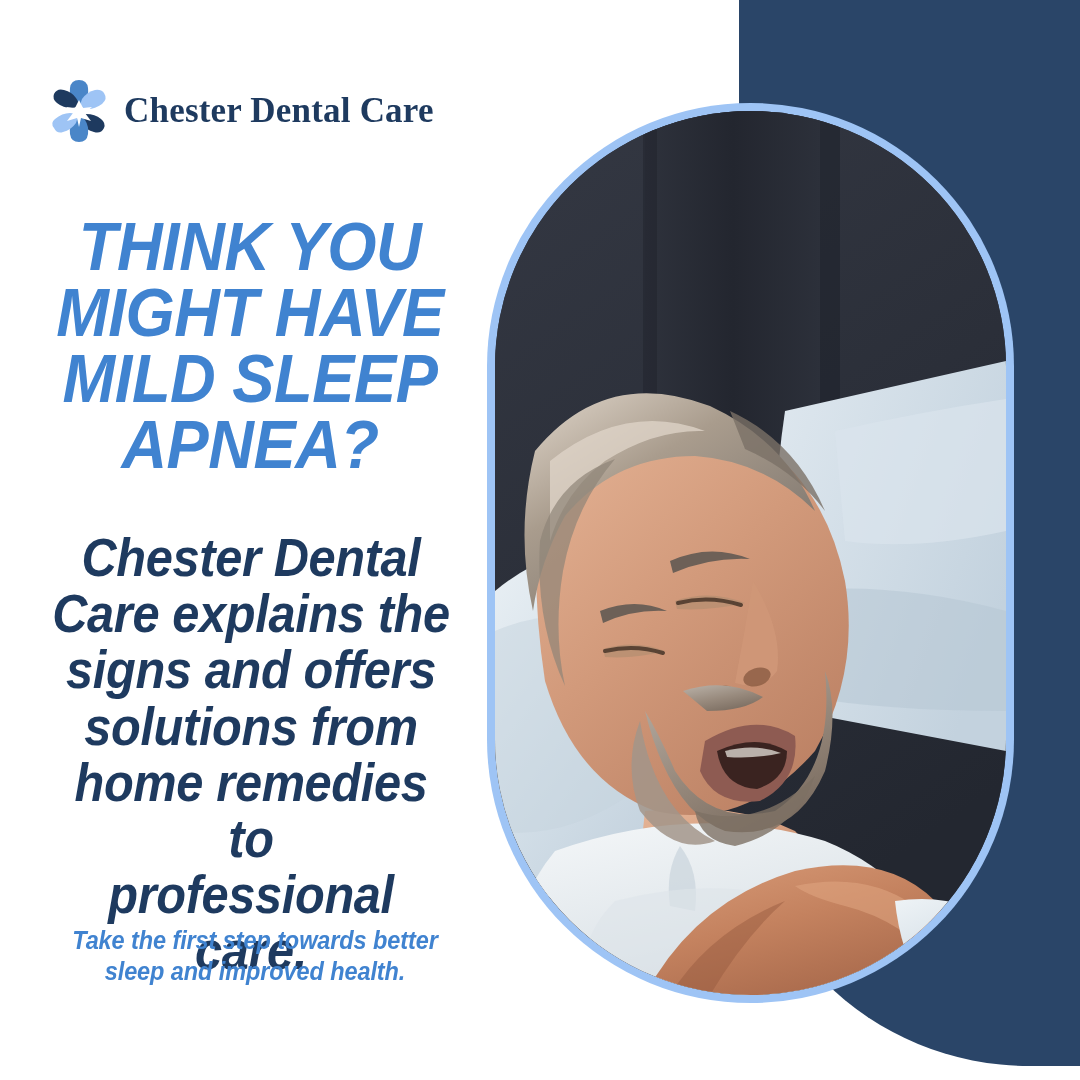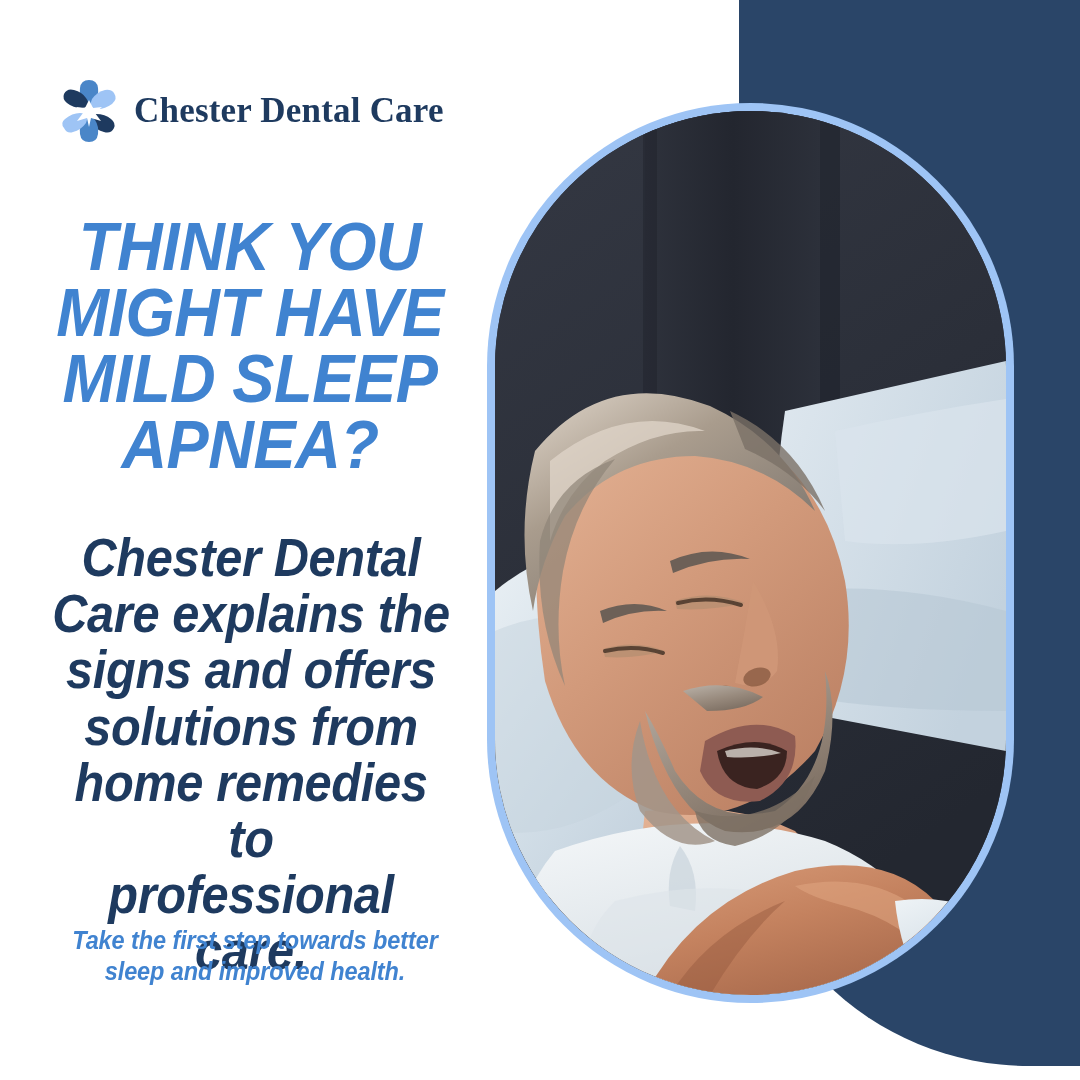--- a/index.html
+++ b/index.html
@@ -46,21 +46,21 @@
   
   .left-col {
     position:absolute;
     left:0; top:0;
     width:500px; height:1080px;
   }
 
   
   .logo {
     position:absolute;
-    left:56px; top:78px;
+    left:46px; top:78px;
     display:flex;
     align-items:center;
     gap:12px;
   }
   .logo-mark { width:66px; height:66px; display:block; flex:none; }
   .logo-text {
     font-family:"Liberation Serif", serif;
     font-weight:bold;
     font-size:35px;
     color:#1e3a5f;

